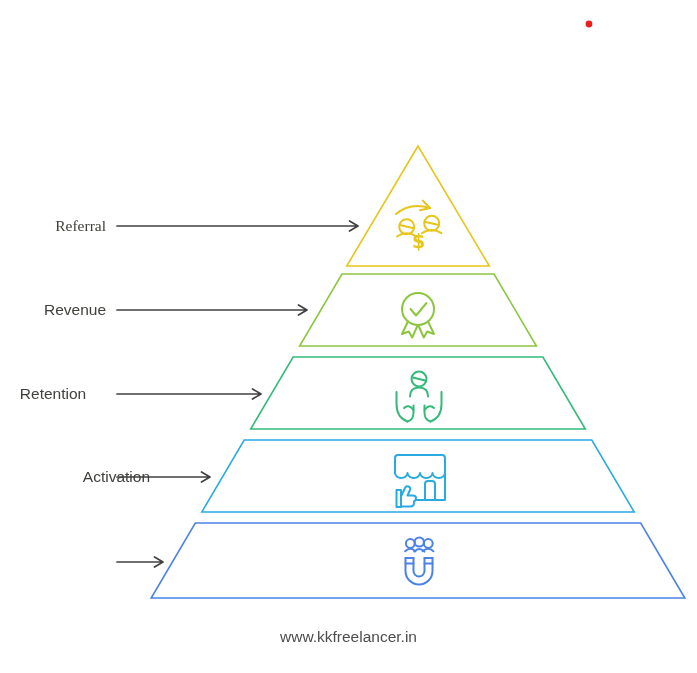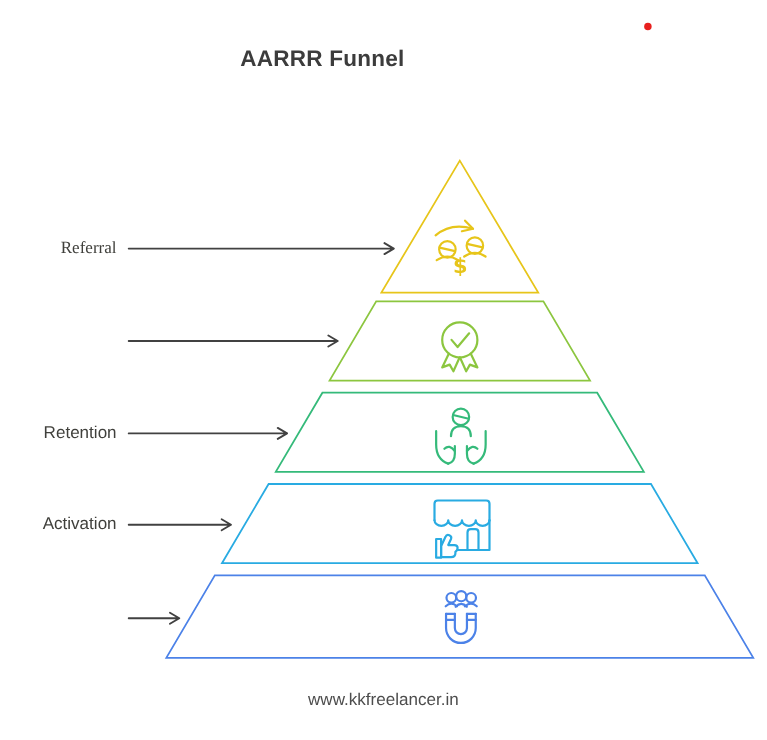--- a/index.html
+++ b/index.html
@@ -27,22 +27,22 @@
     left: 0;
     width: 106px;
     text-align: right;
     font-size: 15.5px;
     line-height: 20px;
     color: #40403c;
     white-space: nowrap;
   }
   .lbl-referral    { top: 216px; font-family: Liberation Serif, serif; }
   .lbl-revenue     { top: 300px; }
-  .lbl-retention   { top: 384px; }
-  .lbl-activation  { top: 467px; }
+  .lbl-retention   { top: 384px; text-align: center; }
+  .lbl-activation  { top: 467px; padding-left: 44px; }
   .lbl-acquisition { top: 552px; }
   .footer {
     position: absolute;
     left: 0;
     top: 628px;
     width: 697px;
     text-align: center;
     font-size: 15.5px;
     color: #4d4d4d;
   }
@@ -121,20 +121,20 @@
       <path d="M 3.6,-9.8 Q 9.3,-14.6 14.4,-9.8"></path>
       <circle cx="0.3" cy="-19" r="4.6"></circle>
       <path d="M -4.8,-9.4 Q 0.3,-14.8 5.4,-9.4"></path>
       <path d="M -13.5,-3 L -13.5,10 A 13.5 13.5 0 0 0 13.5,10 L 13.5,-3"></path>
       <path d="M -5.5,-3 L -5.5,10 A 5.5 5.5 0 0 0 5.5,10 L 5.5,-3"></path>
       <path d="M -13.5,-3 L -5.5,-3 M 5.5,-3 L 13.5,-3"></path>
       <path d="M -13.5,2.5 L -5.5,2.5 M 5.5,2.5 L 13.5,2.5"></path>
     </g>
   </svg>
 
-  <div class="title">AARRR Funnel</div>
 
   <div class="stage-label lbl-referral">Referral</div>
+  <div class="stage-label lbl-revenue">Revenue</div>
   <div class="stage-label lbl-retention">Retention</div>
   <div class="stage-label lbl-activation">Activation</div>
 
   <div class="footer">www.kkfreelancer.in</div>
 </div>
 
 </body></html>

